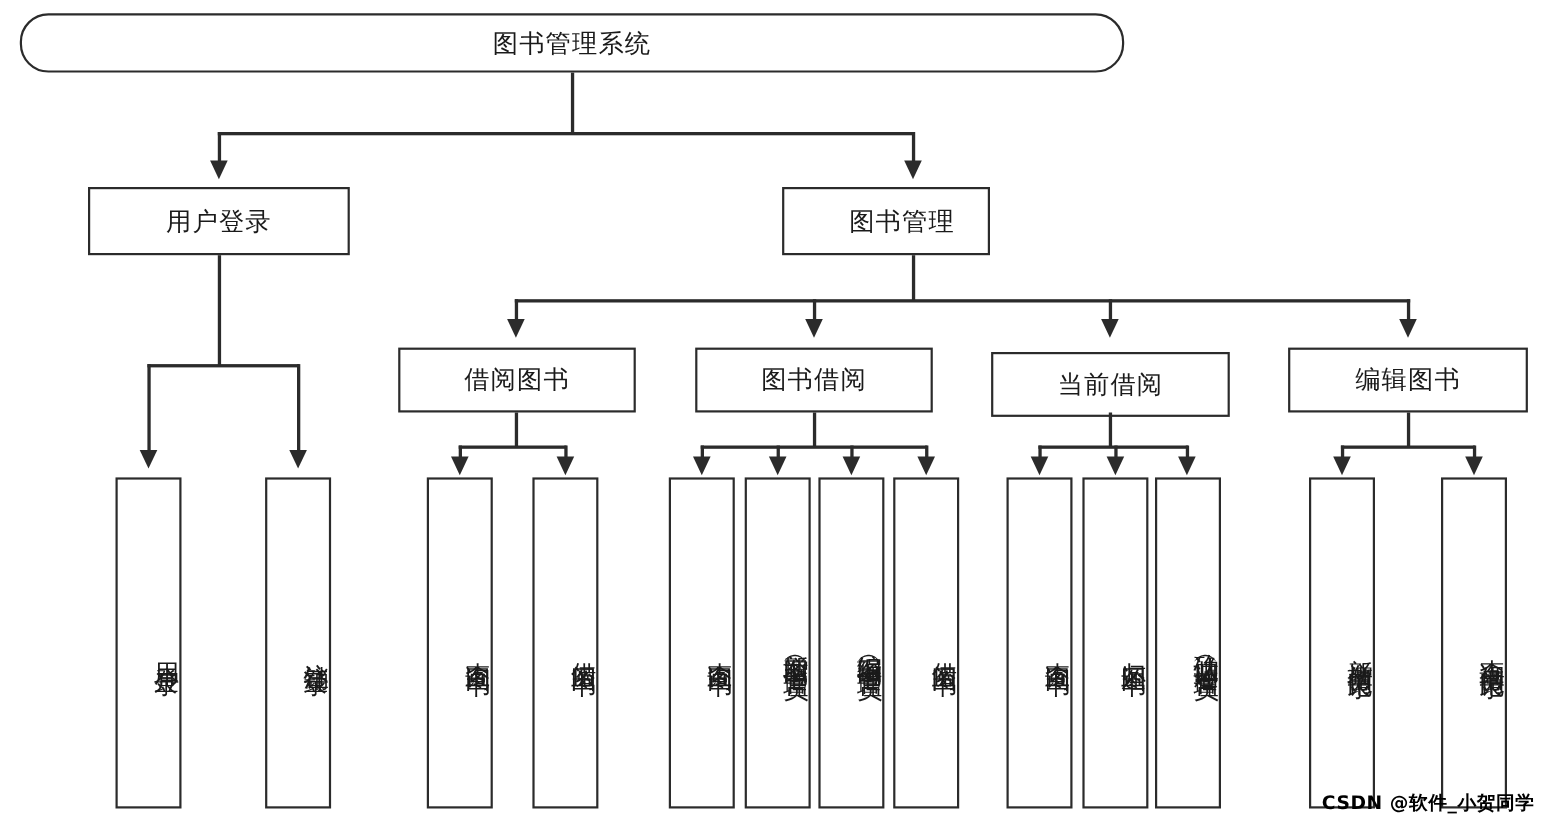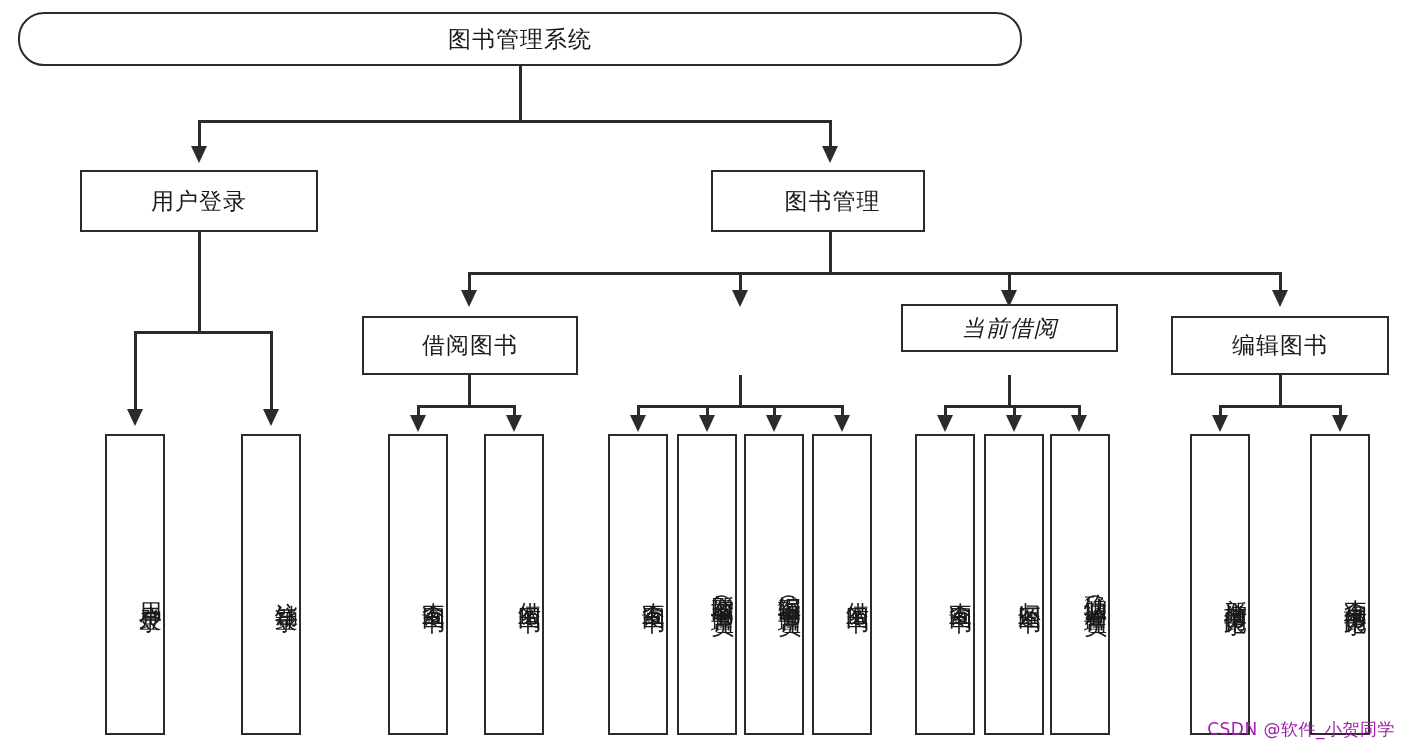--- a/index.html
+++ b/index.html
@@ -59,43 +59,44 @@
     height: 0;
     border-left: 8px solid transparent;
     border-right: 8px solid transparent;
     border-top: 17px solid #2b2b2b;
   }
   .watermark {
     position: absolute;
     right: 10px;
     bottom: 6px;
     font-size: 17px;
-    color: #a21caf;
+    color: #000000;
     white-space: nowrap;
     letter-spacing: 0.5px;
+    font-weight: bold;
   }
 </style>
 </head>
 <body>
 
 <div id="canvas">
 
   <div class="node horiz" style="left:18px; top:12px; width:1004px; height:54px;border-radius:26px;">图书管理系统</div>
 
   <div class="edge v" style="left:519px; top:66px; width:2.5px; height:56px;"></div>
 
   <div class="edge h" style="left:198px; top:120px; width:633px; height:2.5px;"></div>
 
   <div class="edge v" style="left:198px; top:120px; width:2.5px; height:28px;"></div>
   <div class="arrow" style="left:191px; top:146px;"></div>
   <div class="edge v" style="left:829px; top:120px; width:2.5px; height:28px;"></div>
   <div class="arrow" style="left:822px; top:146px;"></div>
 
   <div class="node horiz" style="left:80px; top:170px; width:238px; height:62px;">用户登录</div>
-  <div class="node horiz" style="left:711px; top:170px; width:214px; height:62px;padding-left:29px;">图书管理</div>
+  <div class="node horiz" style="left:711px; top:170px; width:189px; height:62px;padding-left:29px;">图书管理</div>
 
   <div class="edge v" style="left:198px; top:232px; width:2.5px; height:101px;"></div>
   <div class="edge h" style="left:134px; top:331px; width:138px; height:2.5px;"></div>
   <div class="edge v" style="left:134px; top:331px; width:2.5px; height:80px;"></div>
   <div class="arrow" style="left:127px; top:409px;"></div>
   <div class="edge v" style="left:270px; top:331px; width:2.5px; height:80px;"></div>
   <div class="arrow" style="left:263px; top:409px;"></div>
 
   <div class="node vert" style="left:105px; top:434px; width:60px; height:301px;">
     <span class="vtext">用户登录</span>
@@ -113,21 +114,22 @@
   <div class="edge v" style="left:739px; top:272px; width:2.5px; height:20px;"></div>
   <div class="arrow" style="left:732px; top:290px;"></div>
 
   <div class="edge v" style="left:1008px; top:272px; width:2.5px; height:20px;"></div>
   <div class="arrow" style="left:1001px; top:290px;"></div>
 
   <div class="edge v" style="left:1279px; top:272px; width:2.5px; height:20px;"></div>
   <div class="arrow" style="left:1272px; top:290px;"></div>
 
   <div class="node horiz" style="left:362px; top:316px; width:216px; height:59px;">借阅图书</div>
-  <div class="node horiz" style="left:901px; top:304px; width:217px; height:48px;font-style:italic;">当前借阅</div>
+  <div class="node horiz" style="left:632px; top:316px; width:216px; height:59px;">图书借阅</div>
+  <div class="node horiz" style="left:901px; top:320px; width:217px; height:59px;">当前借阅</div>
   <div class="node horiz" style="left:1171px; top:316px; width:218px; height:59px;">编辑图书</div>
 
   <div class="edge v" style="left:468px; top:375px; width:2.5px; height:32px;"></div>
   <div class="edge h" style="left:417px; top:405px; width:98px; height:2.5px;"></div>
   <div class="edge v" style="left:417px; top:405px; width:2.5px; height:12px;"></div>
   <div class="arrow" style="left:410px; top:415px;"></div>
   <div class="edge v" style="left:513px; top:405px; width:2.5px; height:12px;"></div>
   <div class="arrow" style="left:506px; top:415px;"></div>
 
   <div class="node vert" style="left:388px; top:434px; width:60px; height:301px;">

